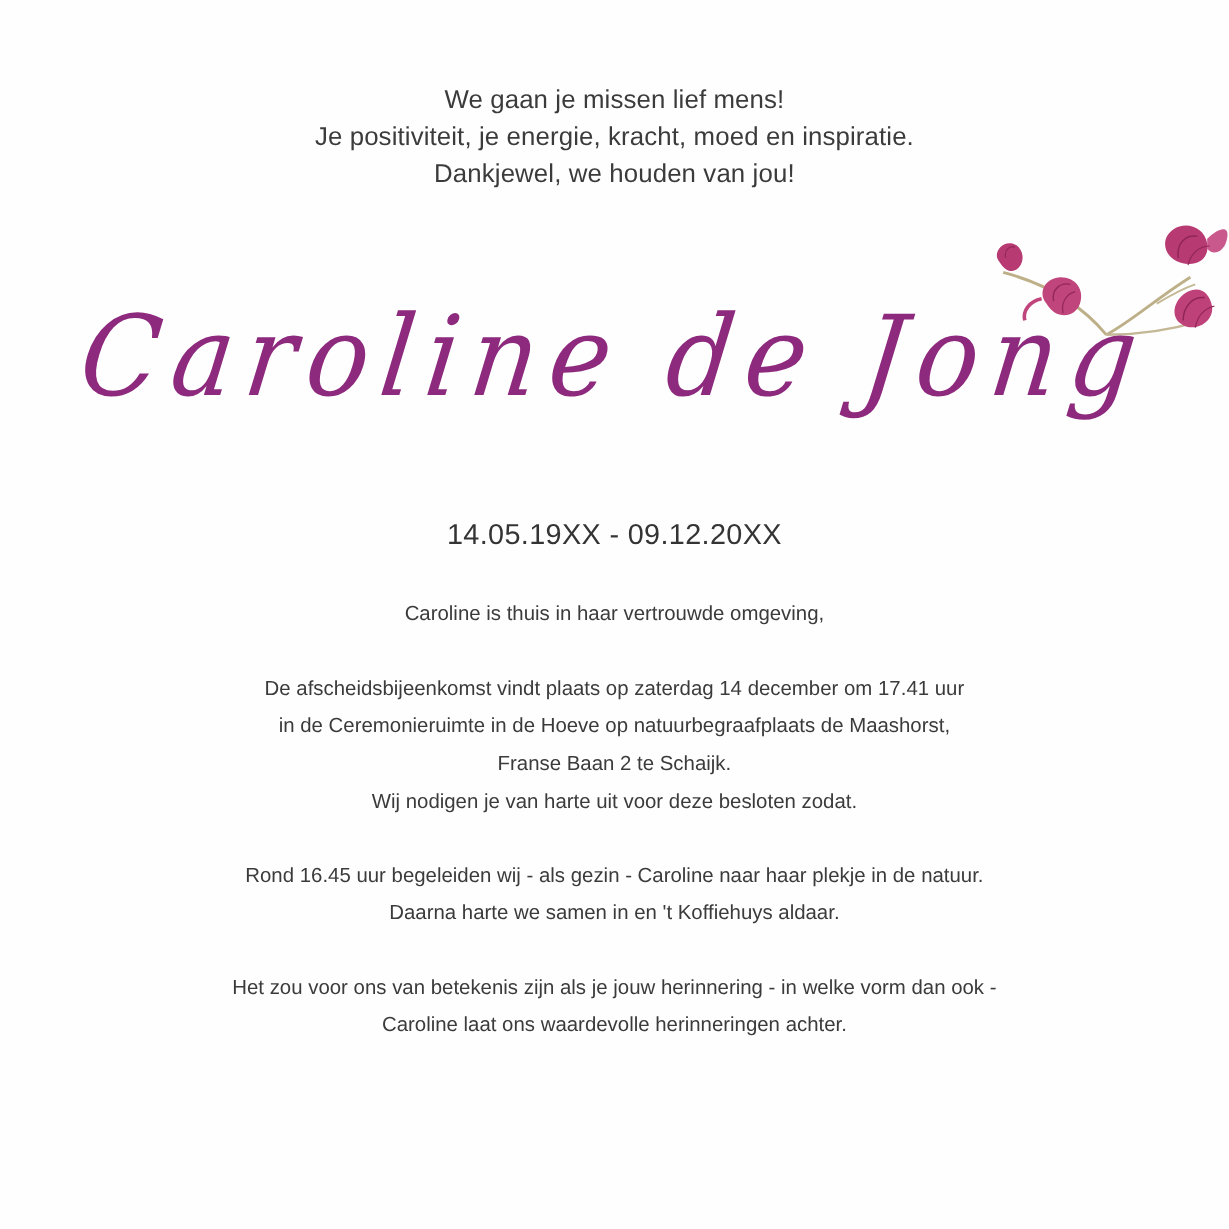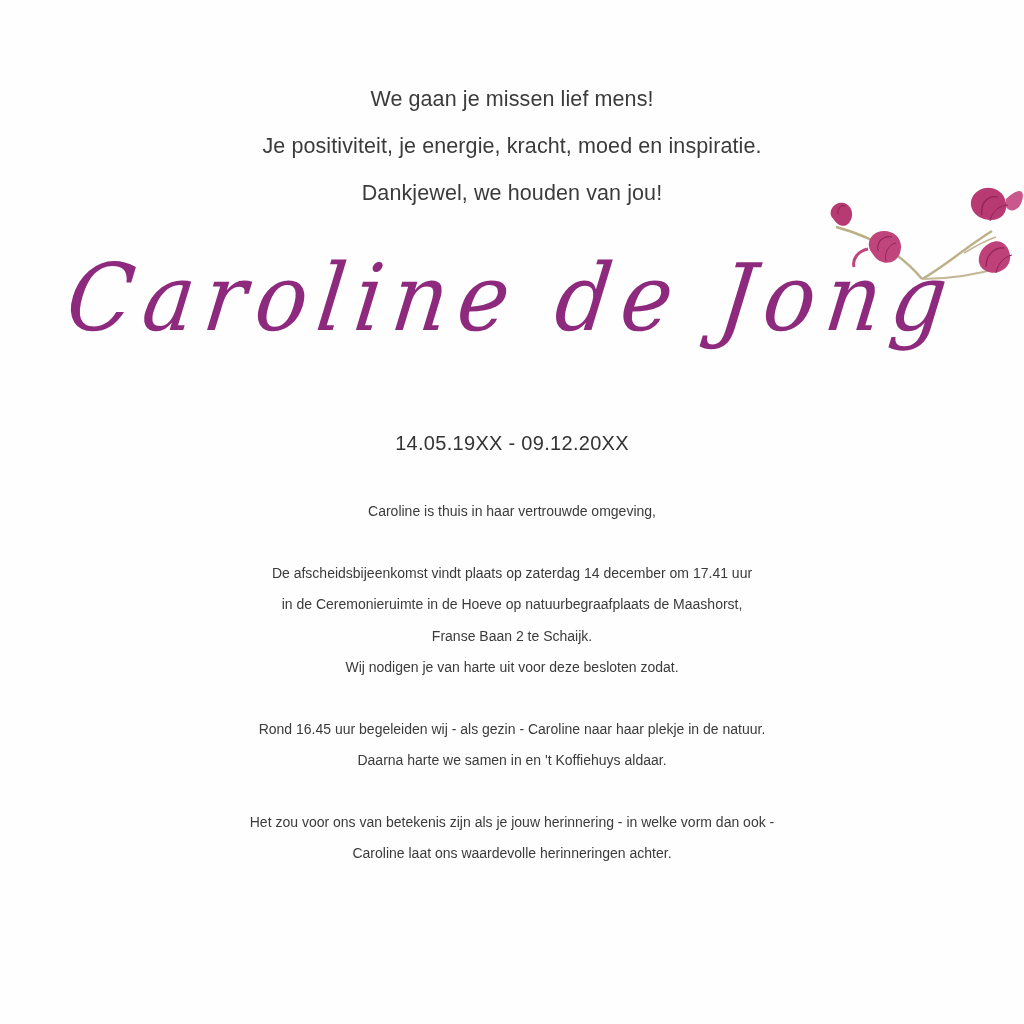--- a/index.html
+++ b/index.html
@@ -29,21 +29,20 @@
     left: 0;
     right: 0;
     text-align: center;
     font-size: 21.5px;
     line-height: 31px;
     color: #3b3b3b;
     letter-spacing: 0.1px;
   }
   .tribute div {
     white-space: nowrap;
-    margin-top: 16px;
   }
 
   
   .name-wrap {
     position: absolute;
     top: 238px;
     left: 0;
     right: 0;
     text-align: center;
   }
@@ -60,33 +59,33 @@
     white-space: nowrap;
   }
 
   
   .dates {
     position: absolute;
     top: 432px;
     left: 0;
     right: 0;
     text-align: center;
-    font-size: 20px;
+    font-size: 24px;
     letter-spacing: 0.3px;
     color: #343434;
   }
 
   
   .body-text {
     position: absolute;
     top: 496px;
     left: 0;
     right: 0;
     text-align: center;
-    font-size: 14px;
+    font-size: 17px;
     line-height: 31.5px;
     color: #3b3b3b;
   }
   .para {
     margin: 0 0 30px 0;
   }
   .para:last-child {
     margin-bottom: 0;
   }
   .para div {

